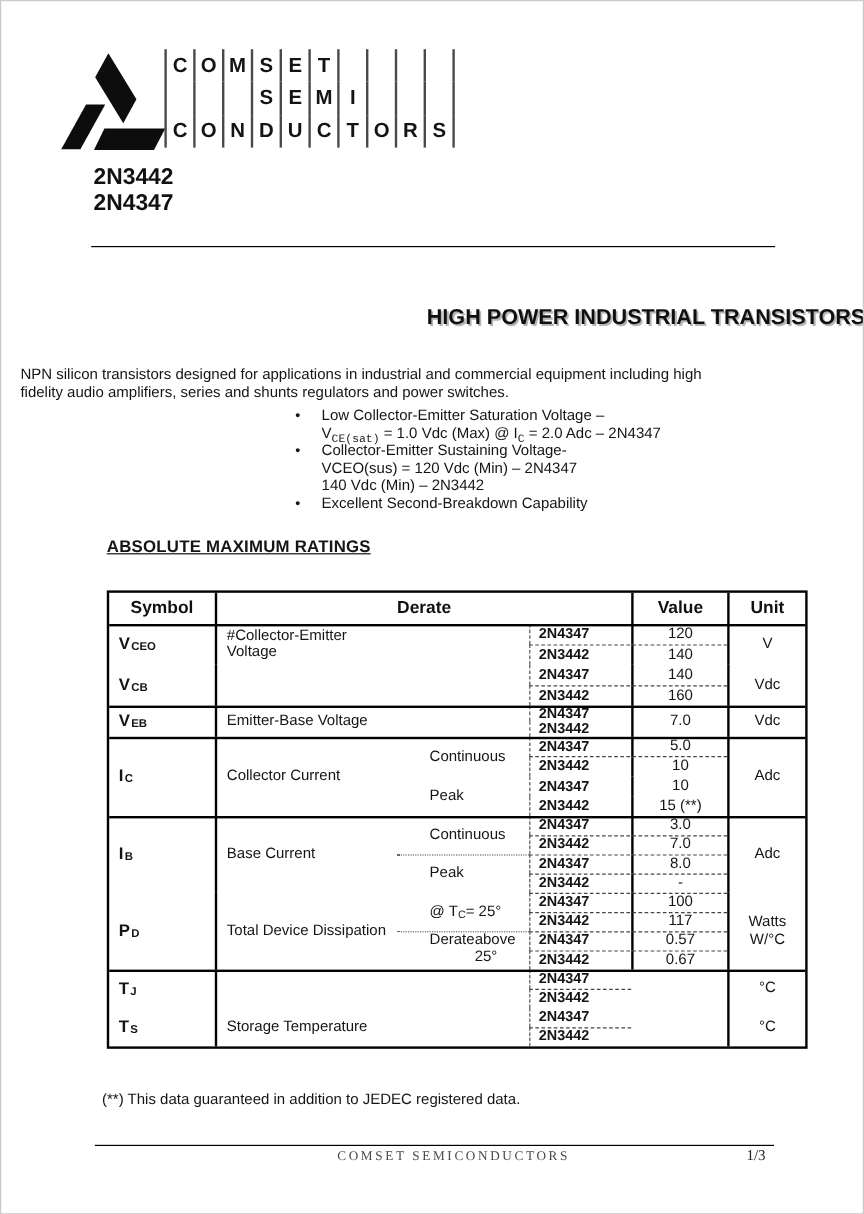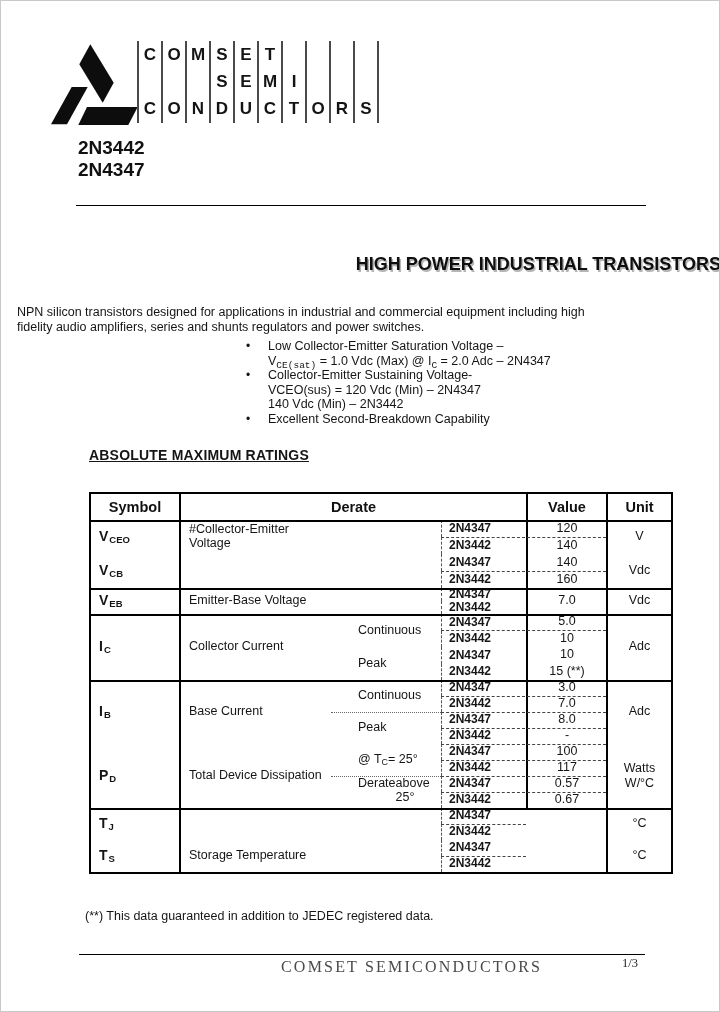--- a/index.html
+++ b/index.html
@@ -52,21 +52,21 @@
   .th3{grid-column:5;grid-row:1;border-left:2px solid #000;}
   .th4{grid-column:6;grid-row:1;border-left:2px solid #000;}
   .hl{position:absolute;left:0;right:0;height:2px;background:#000;}
   .dsh{position:absolute;height:0;border-top:1.5px dashed #444;}
   .dot{position:absolute;height:0;border-top:1.5px dotted #666;}
 
   .footnote{position:absolute;left:84px;top:908px;font-size:12.5px;}
 
   .frule{position:absolute;left:78px;top:953px;width:566px;height:1px;background:#000;}
   .fcompany{position:absolute;left:280px;top:957px;font-family:"Liberation Serif",serif;
-            font-size:16px;letter-spacing:2.2px;color:#4a4a4a;text-align:center;}
+            font-size:11px;letter-spacing:2.2px;color:#4a4a4a;text-align:center;}
   .fpage{position:absolute;left:621px;top:955px;font-family:"Liberation Serif",serif;font-size:12.5px;color:#222;}
 </style>
 </head>
 <body>
 
 <div class="page">
 
   <svg class="logomark" width="110" height="100" viewBox="0 0 110 100">
     <polygon points="49.3,13.3 72.7,51.7 61.7,71.7 38.3,33.3" fill="#0d0d0d"></polygon>
     <polygon points="30.7,56 46.7,56 26,93.3 10,93.3" fill="#0d0d0d"></polygon>

